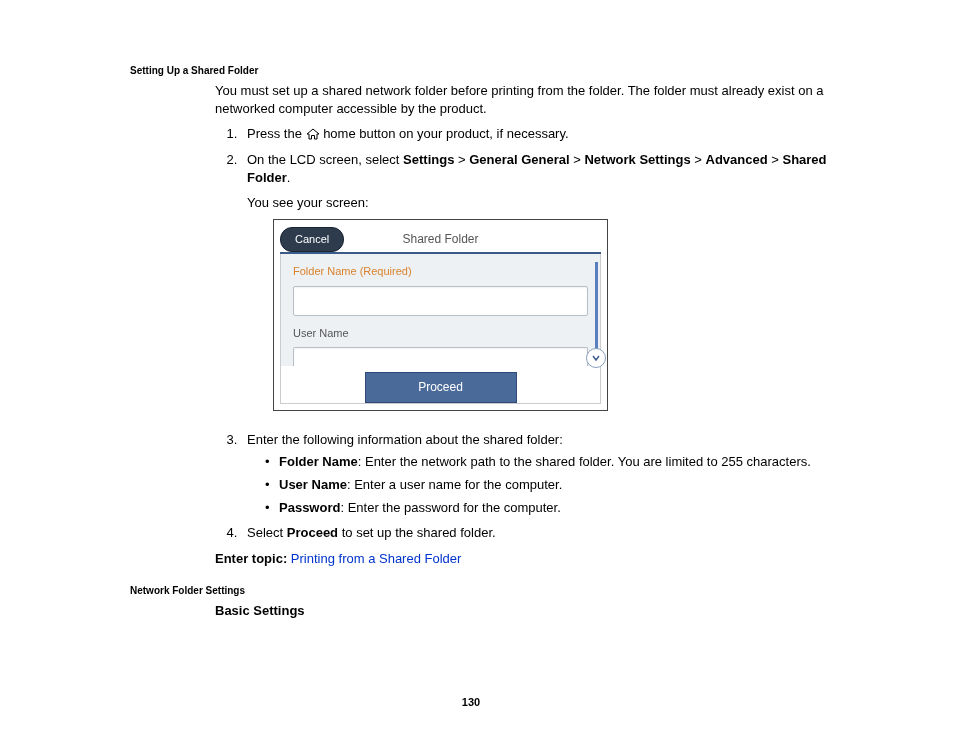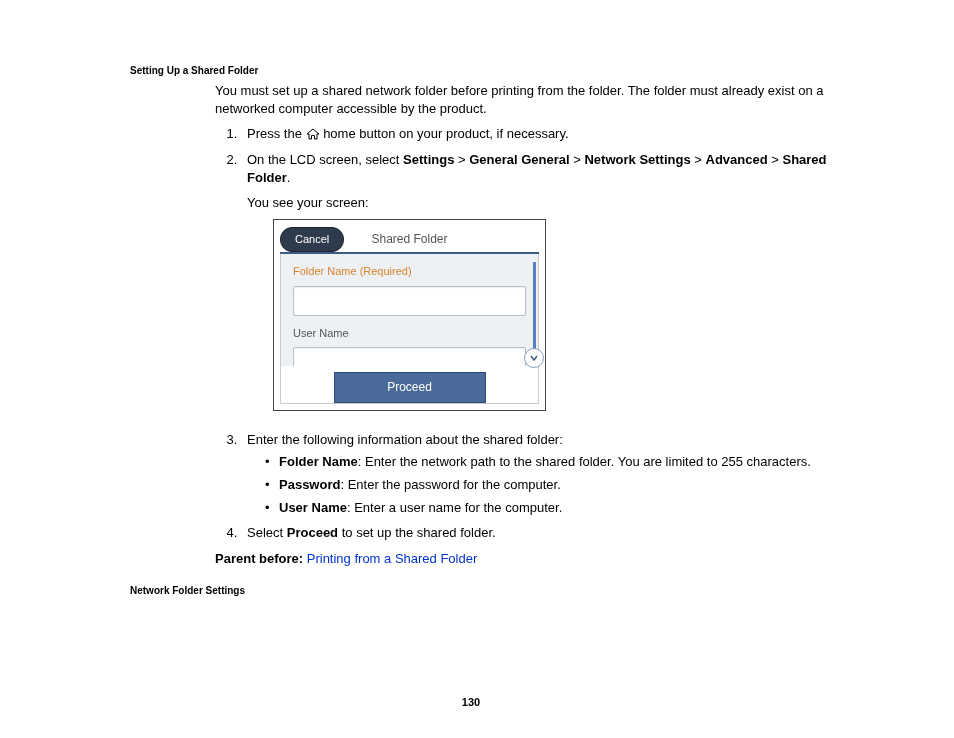--- a/index.html
+++ b/index.html
@@ -47,21 +47,21 @@
   }
   ul.bullets > li { margin-bottom: 5px; }
   .bold { font-weight: bold; }
   .link { color: #0033cc; }
   .home-icon {
     display: inline-block;
     vertical-align: -2px;
   }
   
   .lcd-shot {
-    width: 273px;
+    width: 335px;
     border: 1px solid #444;
     margin: 6px 0 20px 26px;
     background: #fff;
     box-sizing: border-box;
     padding: 6px;
   }
   .lcd-header {
     display: flex;
     align-items: center;
     height: 26px;
@@ -206,33 +206,36 @@
           <div class="lcd-footer">
             <div class="lcd-proceed">Proceed</div>
           </div>
         </div>
       </li>
 
       <li>
         <span>Enter the following information about the shared folder:</span>
         <ul class="bullets">
           <li><span class="bold">Folder Name</span><span>: Enter the network path to the shared folder. You are limited to 255 characters.</span></li>
+          <li><span class="bold">User Name</span><span>: Enter a user name for the computer.</span></li>
           <li><span class="bold">Password</span><span>: Enter the password for the computer.</span></li>
-          <li><span class="bold">User Name</span><span>: Enter a user name for the computer.</span></li>
         </ul>
       </li>
 
       <li>
         <span>Select </span><span class="bold">Proceed</span><span> to set up the shared folder.</span>
       </li>
     </ol>
 
     <p>
-      <span class="bold">Parent before: </span><span class="link">Printing from a Shared Folder</span>
+      <span class="bold">Enter topic: </span><span class="link">Printing from a Shared Folder</span>
     </p>
   </div>
 
   <div class="sect2">
     <h2 class="section-heading">Network Folder Settings</h2>
+    <div class="body-indent">
+      <p class="subhead">Basic Settings</p>
+    </div>
   </div>
 
   <div class="page-num">130</div>
 </div>
 
 </body></html>

